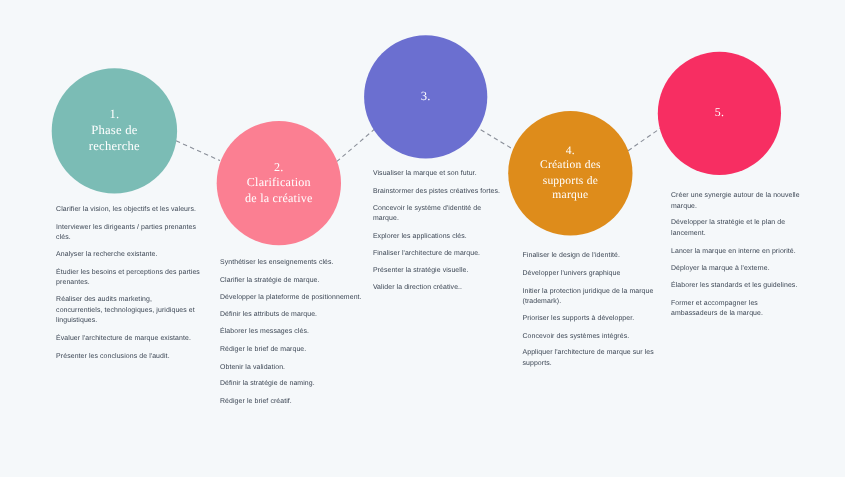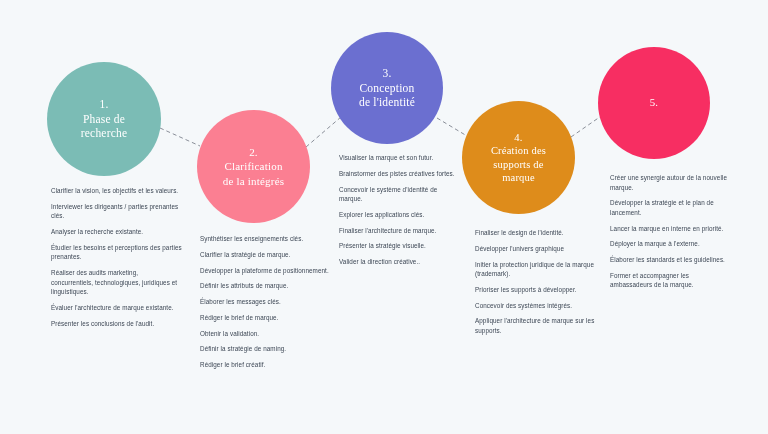--- a/index.html
+++ b/index.html
@@ -114,39 +114,38 @@
       <div class="task-item">Étudier les besoins et perceptions des parties prenantes.</div>
       <div class="task-item">Réaliser des audits marketing, concurrentiels, technologiques, juridiques et linguistiques.</div>
       <div class="task-item">Évaluer l'architecture de marque existante.</div>
       <div class="task-item">Présenter les conclusions de l'audit.</div>
     </div>
   </div>
 
   <div class="stage" id="stage-2">
     <div class="bubble">
       <div class="bubble-text"><span class="bubble-num">2.</span><span>Clarification
-de la intégrés</span></div>
+de la créative</span></div>
     </div>
     <div class="task-list">
       <div class="task-item">Synthétiser les enseignements clés.</div>
       <div class="task-item">Clarifier la stratégie de marque.</div>
       <div class="task-item">Développer la plateforme de positionnement.</div>
       <div class="task-item">Définir les attributs de marque.</div>
       <div class="task-item">Élaborer les messages clés.</div>
       <div class="task-item">Rédiger le brief de marque.</div>
       <div class="task-item">Obtenir la validation.</div>
       <div class="task-item">Définir la stratégie de naming.</div>
       <div class="task-item">Rédiger le brief créatif.</div>
     </div>
   </div>
 
   <div class="stage" id="stage-3">
     <div class="bubble">
-      <div class="bubble-text"><span class="bubble-num">3.</span><span>Conception
-de l'identité</span></div>
+      <div class="bubble-text"><span class="bubble-num">3.</span></div>
     </div>
     <div class="task-list">
       <div class="task-item">Visualiser la marque et son futur.</div>
       <div class="task-item">Brainstormer des pistes créatives fortes.</div>
       <div class="task-item">Concevoir le système d'identité de marque.</div>
       <div class="task-item">Explorer les applications clés.</div>
       <div class="task-item">Finaliser l'architecture de marque.</div>
       <div class="task-item">Présenter la stratégie visuelle.</div>
       <div class="task-item">Valider la direction créative..</div>
     </div>

